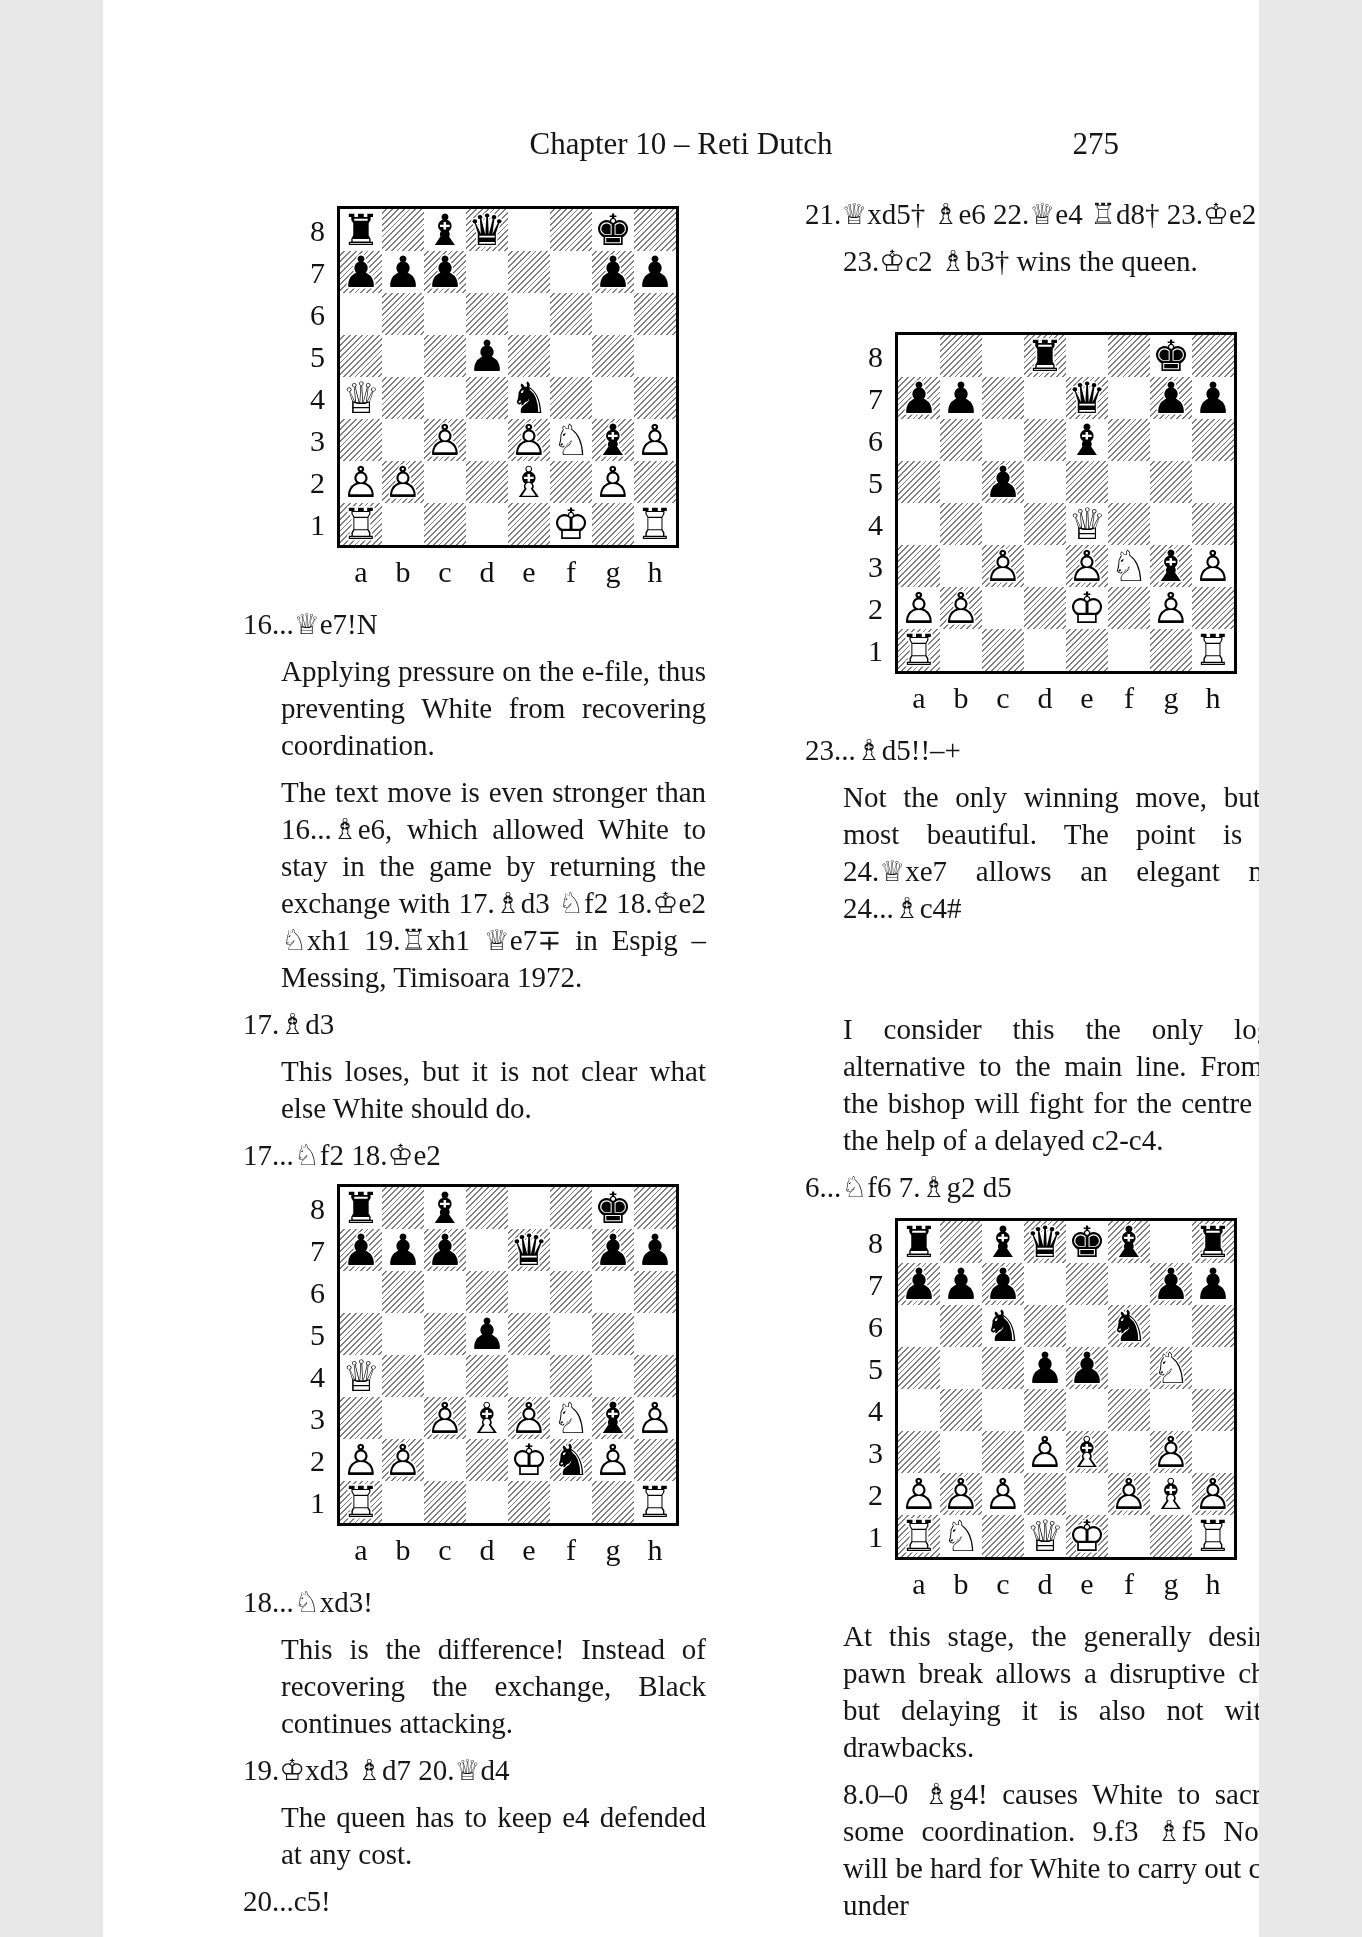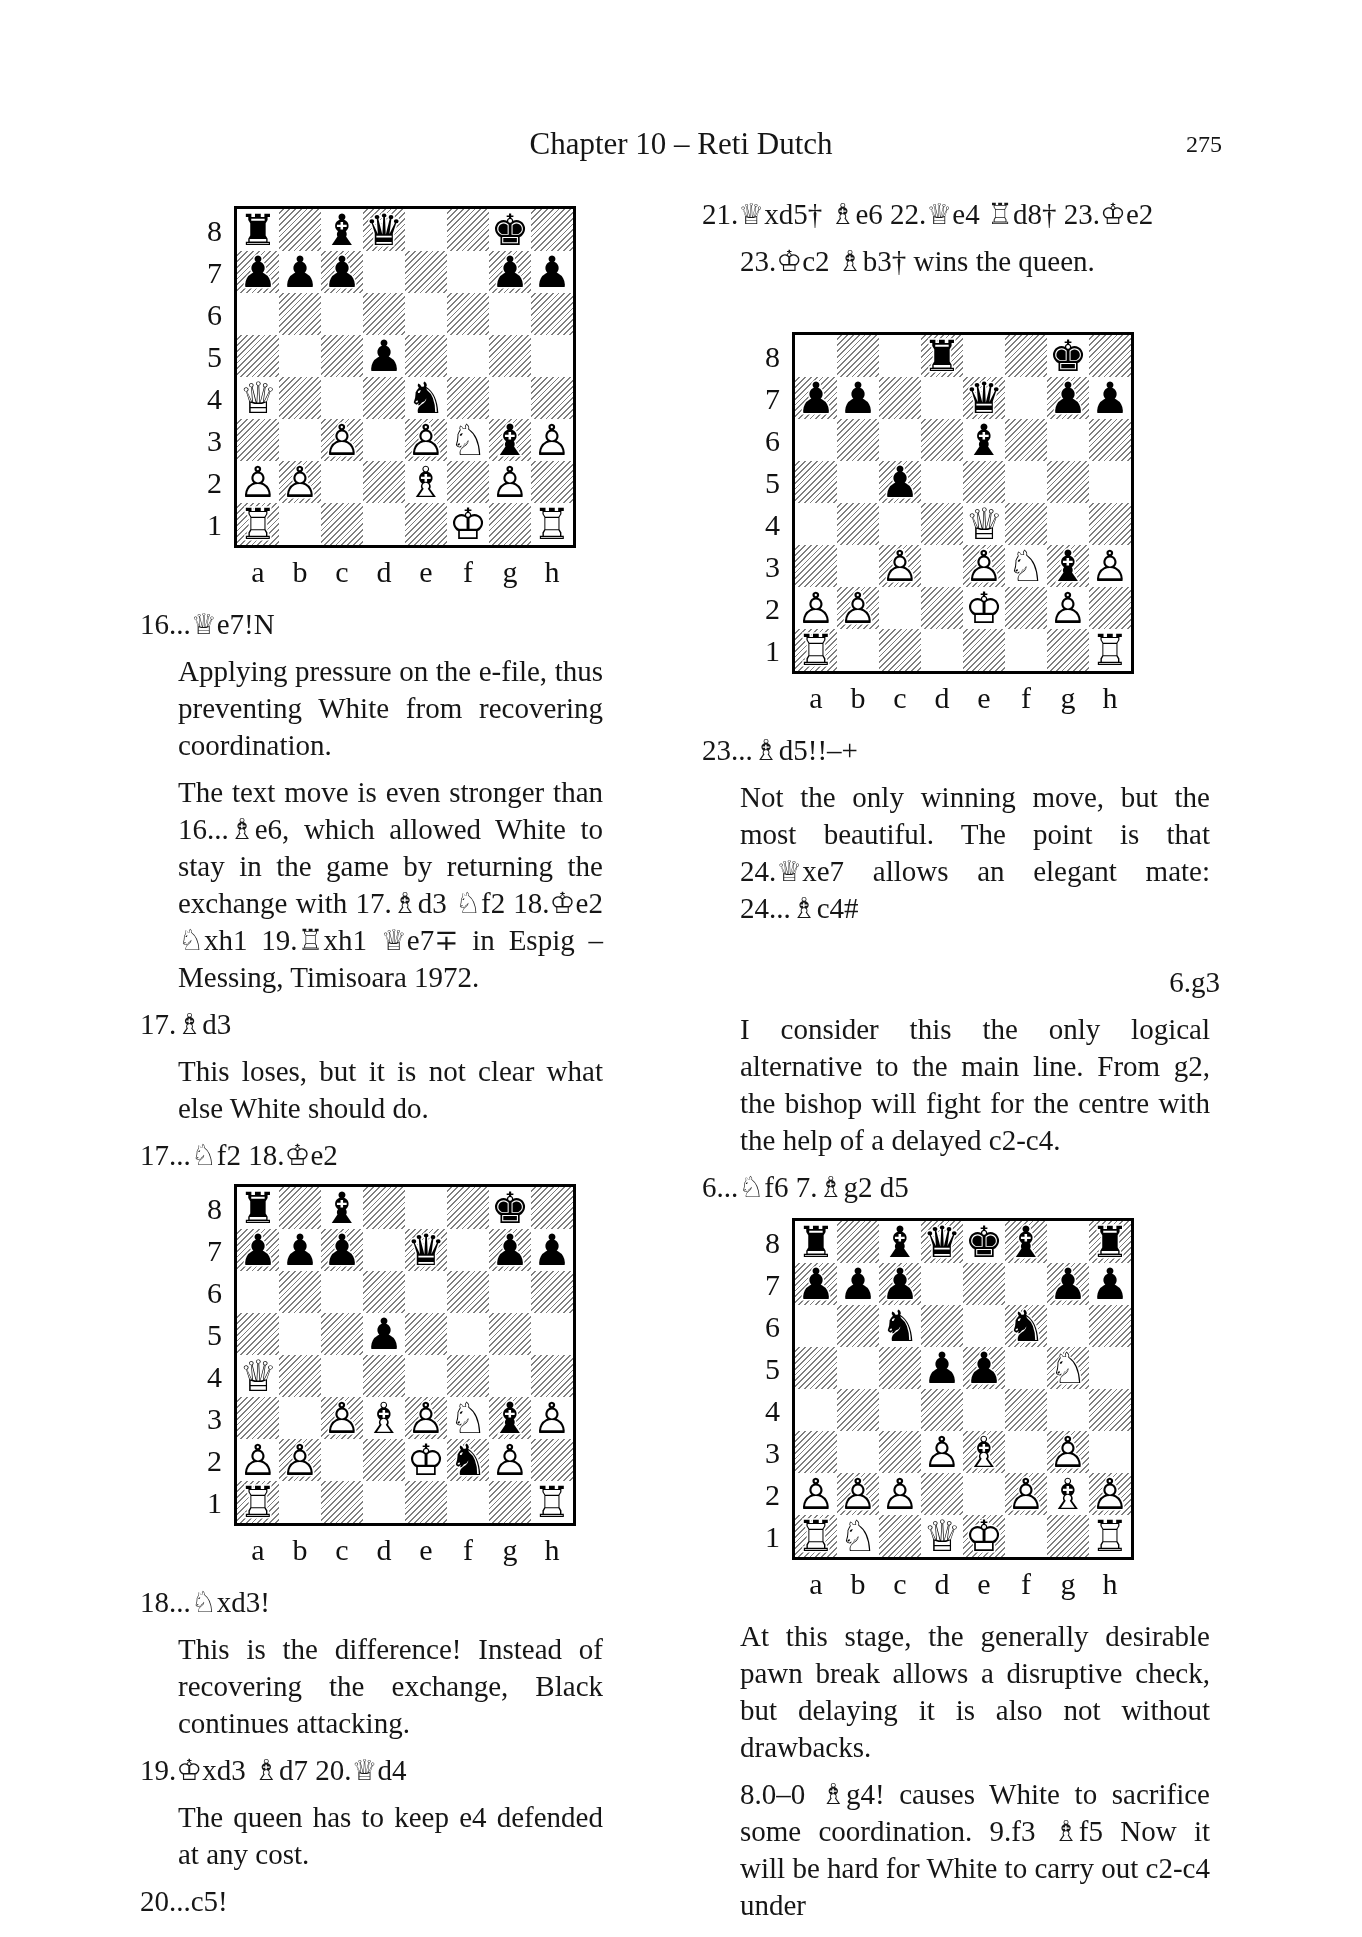--- a/index.html
+++ b/index.html
@@ -1,31 +1,31 @@
 <!DOCTYPE html>
 <html><head>
 <meta charset="utf-8">
 <style>
   html,body{margin:0;padding:0;background:#e8e8e8;}
   .page{
     position:relative;
-    width:1362px;height:1937px;
+    width:1156px;height:1937px;
     background:#ffffff;
     margin:0 auto;
     font-family:"Liberation Serif","DejaVu Serif","DejaVu Sans",serif;
     color:#161616;
     overflow:hidden;
   }
   .running-head{
     position:absolute;top:124px;left:0;width:100%;
     text-align:center;font-size:31px;line-height:40px;
   }
   .page-number{
     position:absolute;top:124px;right:140px;
-    font-size:24px;line-height:40px;
+    font-size:31px;line-height:40px;
   }
   .column{position:absolute;font-size:29px;line-height:37px;}
   .column-left{left:140px;top:180px;width:473px;}
   .column-right{left:702px;top:196px;width:518px;}
   .move-line{margin:0;}
   .commentary{margin:10px;padding-left:28px;text-align:justify;}
   .gap-above{margin-top:37px;text-align:right;}
   
   .diagram{margin:0 0 16px 62px;}
   .column-right .diagram{margin-left:58px;}

